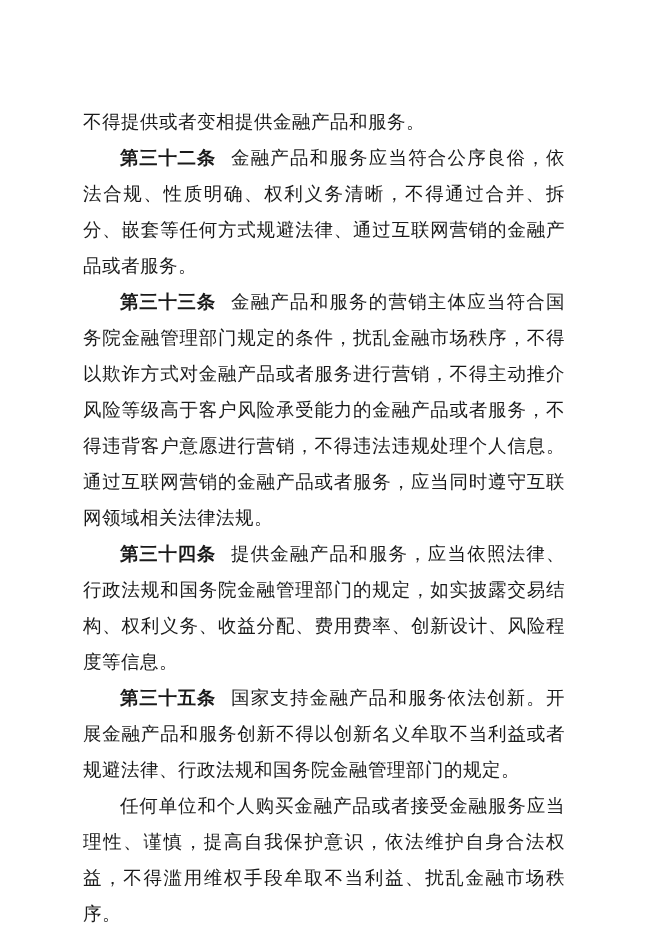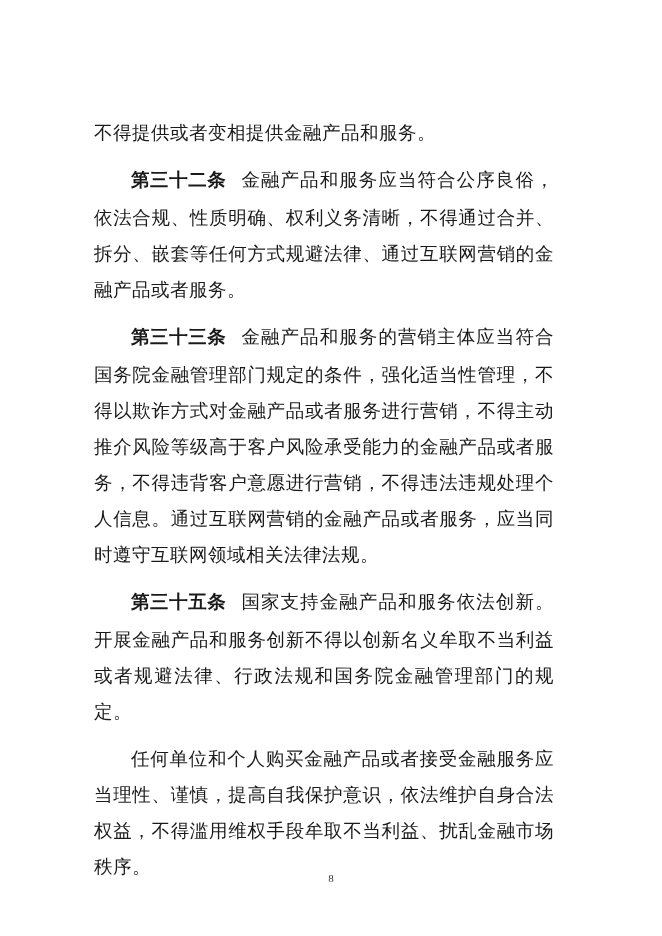--- a/index.html
+++ b/index.html
@@ -3,42 +3,45 @@
 <meta charset="utf-8">
 <style>
   html, body { margin: 0; padding: 0; background: #ffffff; }
   body { width: 662px; height: 936px; position: relative; overflow: hidden; }
   .page {
     position: absolute; left: 83px; top: 104px; width: 482px;
     font-family: "DejaVu Serif", "Liberation Serif", serif;
     font-size: 18.5px; line-height: 36px; color: #1a1a1a;
     letter-spacing: 0.5px; text-align: justify; text-justify: inter-character;
   }
-  .para { margin: 11px; }
+  .para { margin: 0; }
   .indent { text-indent: 37px; }
-  .art { font-family: Liberation Mono, monospace; font-weight: bold; margin-right: 15px; letter-spacing: 0; }
+  .art { font-family: Liberation Serif, serif; font-weight: bold; margin-right: 15px; letter-spacing: 0; }
   .pagenum {
     position: absolute; left: 0; width: 662px; top: 872px; text-align: center;
     font-family: "Liberation Serif", serif; font-size: 11px; color: #333;
   }
 </style>
 </head>
 <body>
 
 <div class="page">
   <p class="para">不得提供或者变相提供金融产品和服务。</p>
 
   <p class="para indent">
     <span class="art">第三十二条</span><span>金融产品和服务应当符合公序良俗，依法合规、性质明确、权利义务清晰，不得通过合并、拆分、嵌套等任何方式规避法律、通过互联网营销的金融产品或者服务。</span>
   </p>
 
   <p class="para indent">
-    <span class="art">第三十三条</span><span>金融产品和服务的营销主体应当符合国务院金融管理部门规定的条件，强化适当性管理，不得以欺诈方式对金融产品或者服务进行营销，不得主动推介风险等级高于客户风险承受能力的金融产品或者服务，不得违背客户意愿进行营销，不得违法违规处理个人信息。通过互联网营销的金融产品或者服务，应当同时遵守互联网领域相关法律法规。</span>
+    <span class="art">第三十三条</span><span>金融产品和服务的营销主体应当符合国务院金融管理部门规定的条件，扰乱金融市场秩序，不得以欺诈方式对金融产品或者服务进行营销，不得主动推介风险等级高于客户风险承受能力的金融产品或者服务，不得违背客户意愿进行营销，不得违法违规处理个人信息。通过互联网营销的金融产品或者服务，应当同时遵守互联网领域相关法律法规。</span>
   </p>
 
+  <p class="para indent">
+    <span class="art">第三十四条</span><span>提供金融产品和服务，应当依照法律、行政法规和国务院金融管理部门的规定，如实披露交易结构、权利义务、收益分配、费用费率、创新设计、风险程度等信息。</span>
+  </p>
 
   <p class="para indent">
     <span class="art">第三十五条</span><span>国家支持金融产品和服务依法创新。开展金融产品和服务创新不得以创新名义牟取不当利益或者规避法律、行政法规和国务院金融管理部门的规定。</span>
   </p>
 
 
   <p class="para indent">任何单位和个人购买金融产品或者接受金融服务应当理性、谨慎，提高自我保护意识，依法维护自身合法权益，不得滥用维权手段牟取不当利益、扰乱金融市场秩序。</p>
 </div>
 
 <div class="pagenum">8</div>

